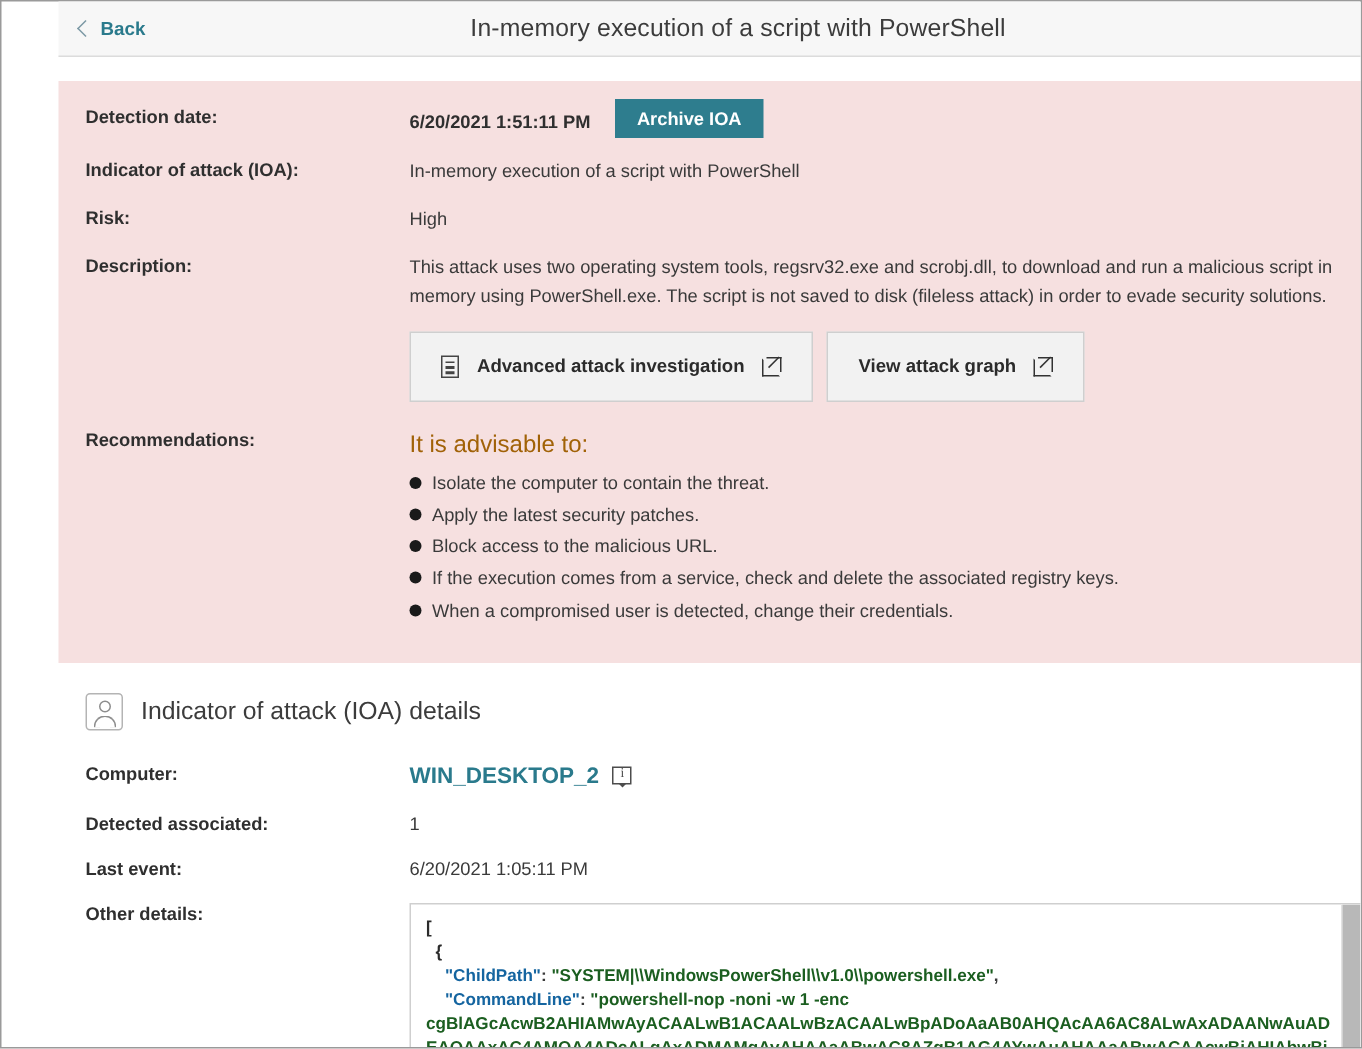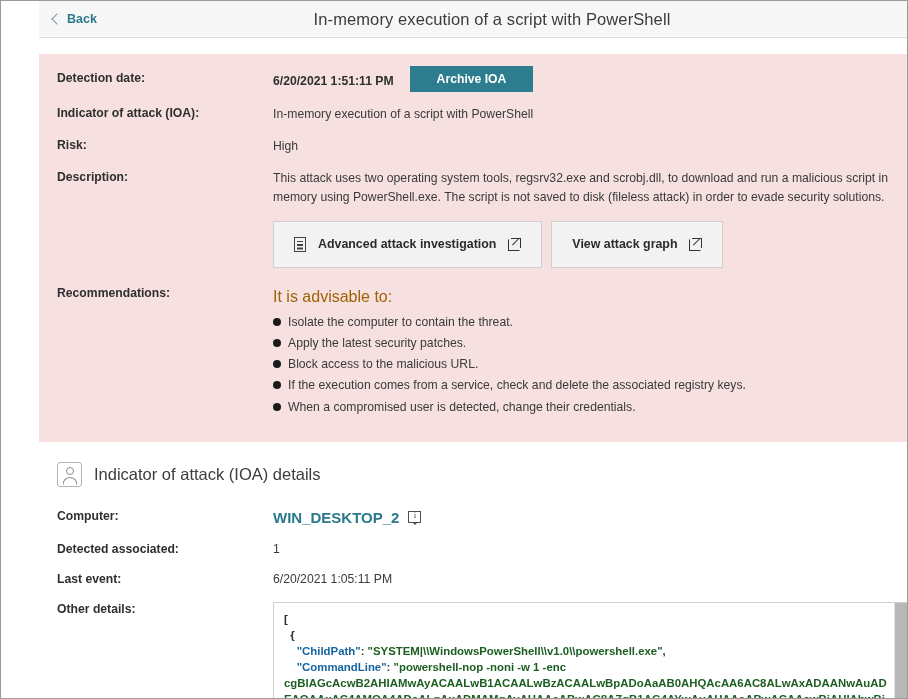--- a/index.html
+++ b/index.html
@@ -77,21 +77,21 @@
     line-height: 1.55;
   }
   .date-wrap { display: flex; align-items: center; gap: 16px; }
   .date-text { font-size: 12.2px; font-weight: bold; color: #2f2f2f; }
   .archive-btn {
     background: #2e7d8e;
     color: #ffffff;
     font-size: 12.2px;
     font-weight: bold;
     border: none;
-    padding: 7px 27px;
+    padding: 7px 15px;
     cursor: pointer;
     font-family: "Liberation Sans", sans-serif;
     line-height: 1;
     margin-top: -4px;
   }
 
   .desc { max-width: 650px; }
 
   
   .action-row {

